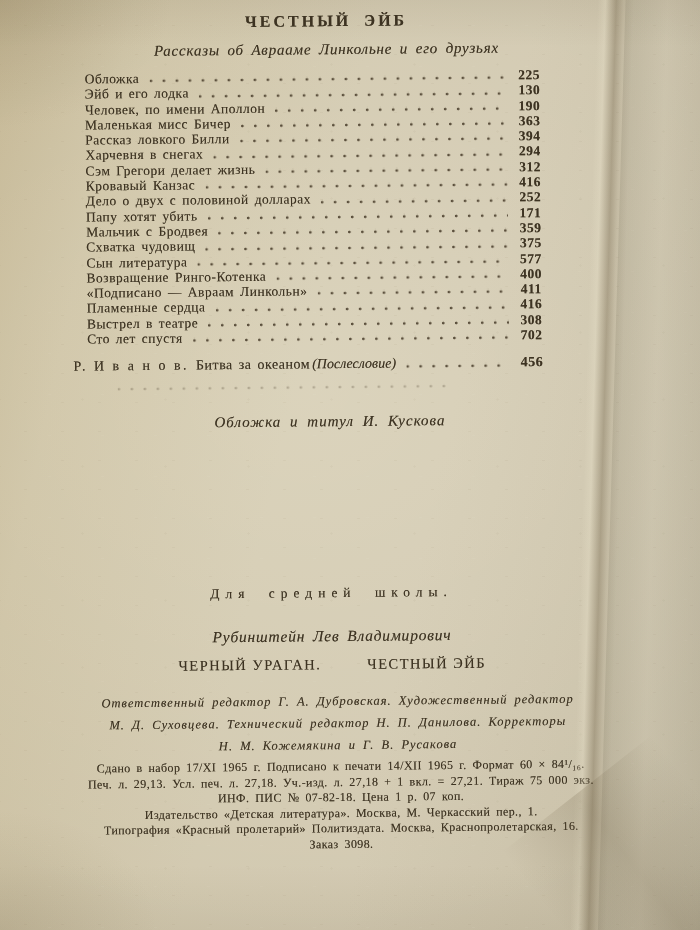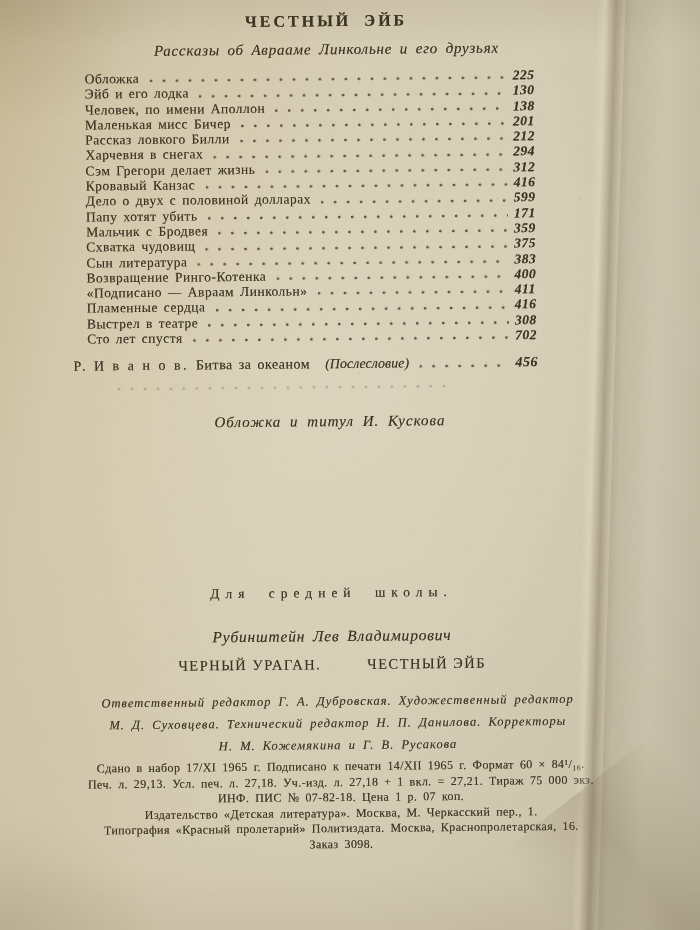--- a/index.html
+++ b/index.html
@@ -66,29 +66,29 @@
   }
 
   .toc { position:absolute; top:69px; left:88px; width:461px; font-size:13.5px; }
   .toc-row { display:flex; align-items:baseline; height:15.3px; }
   .toc-title { white-space:nowrap; letter-spacing:0.5px; word-spacing:2px; }
   .leader {
     flex:1 1 auto; align-self:flex-end; height:5px; margin:0 6px 3px 10px;
     background-image:radial-gradient(circle at 1.2px 3px, rgba(70,58,40,0.85) 1.1px, transparent 1.7px);
     background-size:13px 5px; background-repeat:repeat-x;
   }
-  .toc-page { min-width:33px; text-align:left; font-weight:bold; letter-spacing:0.5px;font-style:italic; }
+  .toc-page { min-width:33px; text-align:center; font-weight:bold; letter-spacing:0.5px; }
 
   .afterword {
     position:absolute; top:356px; left:74px; width:475px;
     display:flex; align-items:baseline; font-size:14px;
   }
   .afterword .aw-author { letter-spacing:2.5px; white-space:nowrap; }
   .afterword .aw-title { margin-left:7px; white-space:nowrap; letter-spacing:0.5px; word-spacing:2px; }
-  .afterword .aw-note { margin-left:15px; font-style:italic; white-space:nowrap; }
+  .afterword .aw-note { margin-left:2px; font-style:italic; white-space:nowrap; }
 
   .ghost-leader {
     position:absolute; top:384px; left:118px; width:335px; height:5px; opacity:0.32;
     background-image:radial-gradient(circle at 1.2px 3px, rgba(70,58,40,0.85) 1.1px, transparent 1.7px);
     background-size:13px 5px; background-repeat:repeat-x;
   }
 
   .cover-credit {
     position:absolute; top:413px; left:60px; width:540px; text-align:center;
     font-style:italic; font-size:15px; letter-spacing:1px; word-spacing:4px;
@@ -135,71 +135,71 @@
           <span class="toc-page">225</span>
         </div>
       <div class="toc-row">
           <span class="toc-title">Эйб и его лодка</span>
           <span class="leader"></span>
           <span class="toc-page">130</span>
         </div>
       <div class="toc-row">
           <span class="toc-title">Человек, по имени Аполлон</span>
           <span class="leader"></span>
-          <span class="toc-page">138</span>
+          <span class="toc-page">190</span>
         </div>
       <div class="toc-row">
           <span class="toc-title">Маленькая мисс Бичер</span>
           <span class="leader"></span>
-          <span class="toc-page">201</span>
+          <span class="toc-page">363</span>
         </div>
       <div class="toc-row">
           <span class="toc-title">Рассказ ловкого Билли</span>
           <span class="leader"></span>
-          <span class="toc-page">212</span>
+          <span class="toc-page">394</span>
         </div>
       <div class="toc-row">
           <span class="toc-title">Харчевня в снегах</span>
           <span class="leader"></span>
           <span class="toc-page">294</span>
         </div>
       <div class="toc-row">
           <span class="toc-title">Сэм Грегори делает жизнь</span>
           <span class="leader"></span>
           <span class="toc-page">312</span>
         </div>
       <div class="toc-row">
           <span class="toc-title">Кровавый Канзас</span>
           <span class="leader"></span>
           <span class="toc-page">416</span>
         </div>
       <div class="toc-row">
           <span class="toc-title">Дело о двух с половиной долларах</span>
           <span class="leader"></span>
-          <span class="toc-page">599</span>
+          <span class="toc-page">252</span>
         </div>
       <div class="toc-row">
           <span class="toc-title">Папу хотят убить</span>
           <span class="leader"></span>
           <span class="toc-page">171</span>
         </div>
       <div class="toc-row">
           <span class="toc-title">Мальчик с Бродвея</span>
           <span class="leader"></span>
           <span class="toc-page">359</span>
         </div>
       <div class="toc-row">
           <span class="toc-title">Схватка чудовищ</span>
           <span class="leader"></span>
           <span class="toc-page">375</span>
         </div>
       <div class="toc-row">
           <span class="toc-title">Сын литература</span>
           <span class="leader"></span>
-          <span class="toc-page">383</span>
+          <span class="toc-page">577</span>
         </div>
       <div class="toc-row">
           <span class="toc-title">Возвращение Ринго-Котенка</span>
           <span class="leader"></span>
           <span class="toc-page">400</span>
         </div>
       <div class="toc-row">
           <span class="toc-title">«Подписано — Авраам Линкольн»</span>
           <span class="leader"></span>
           <span class="toc-page">411</span>

